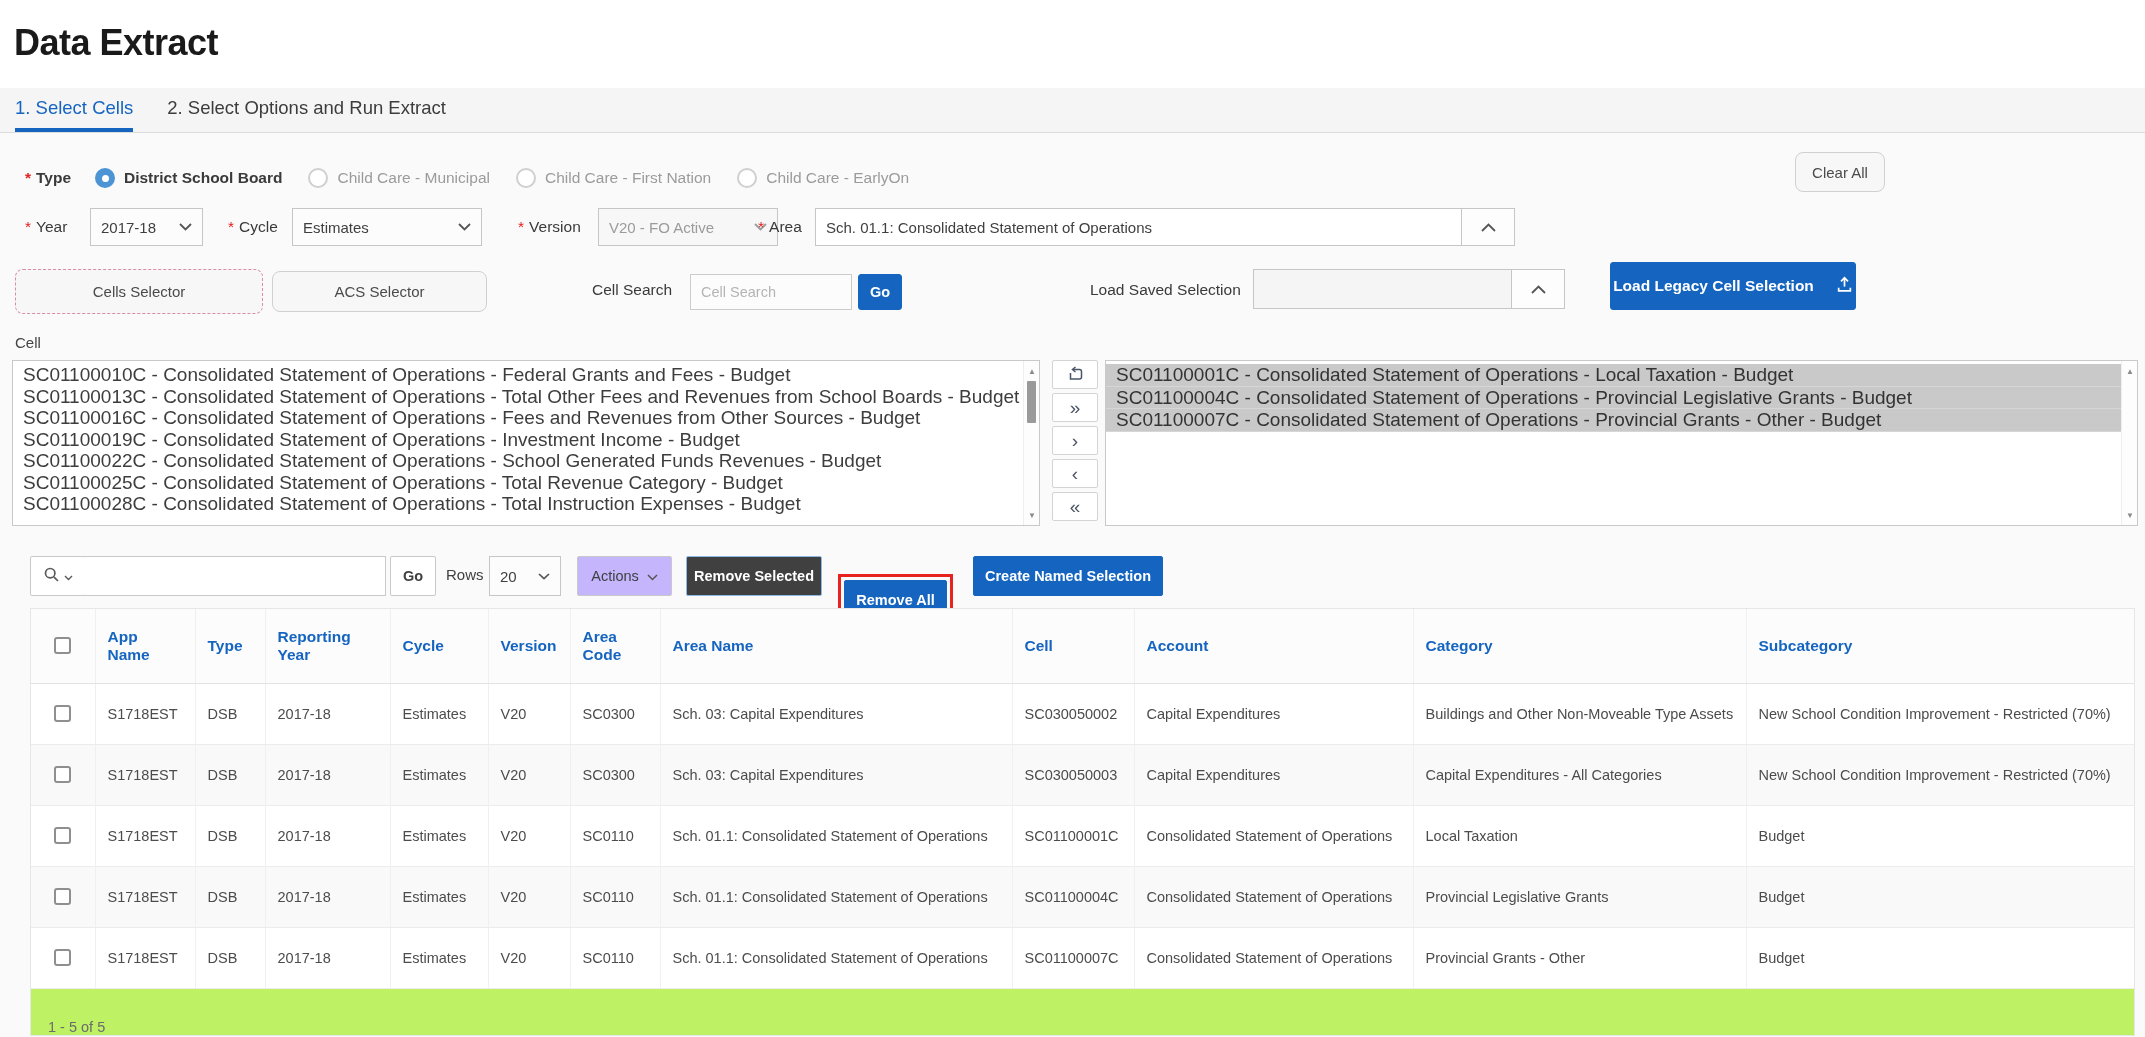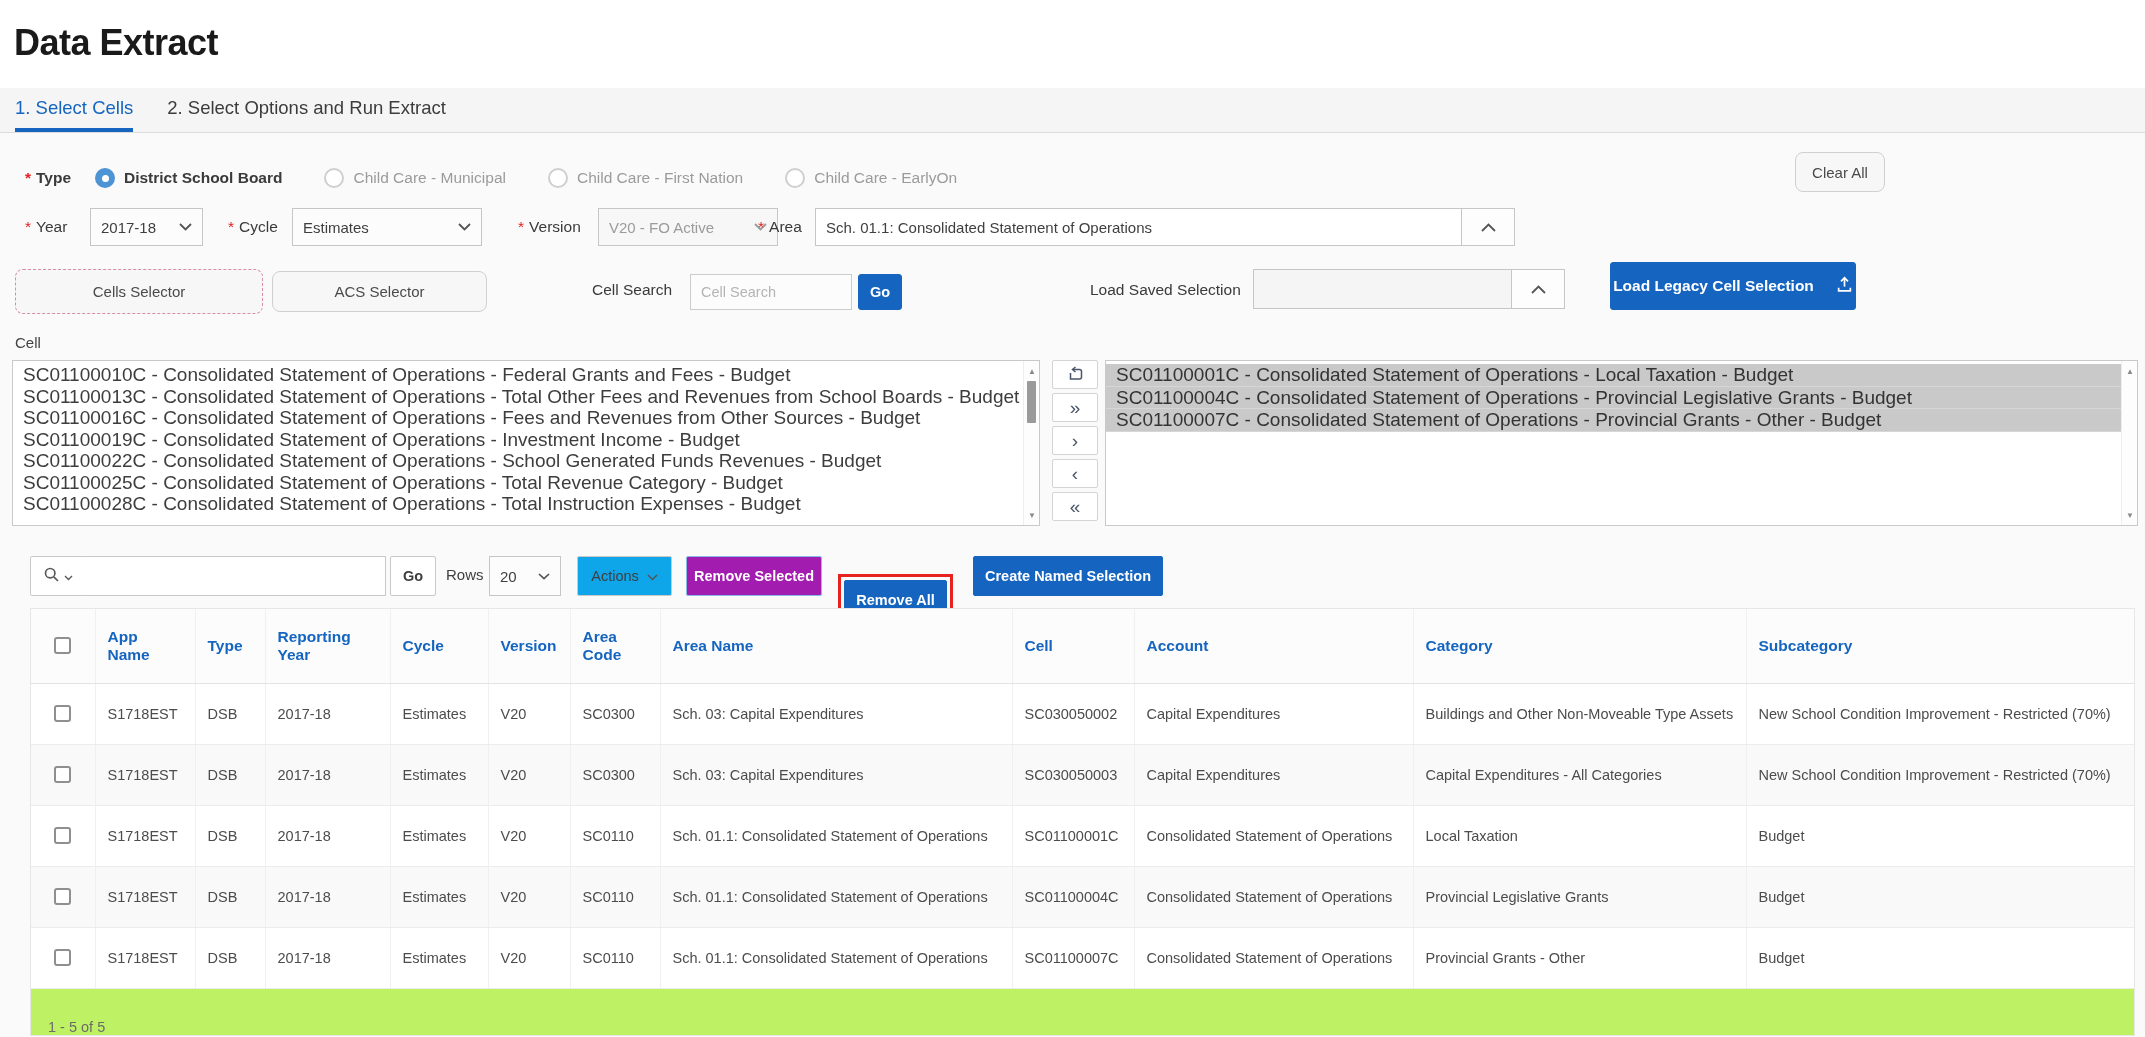--- a/index.html
+++ b/index.html
@@ -30,21 +30,21 @@
   .btn-blue { background:#1565c0; border:1px solid #1565c0; color:#fff; font-weight:700; font-size:14.5px;
               display:flex; align-items:center; justify-content:center; border-radius:3px; }
   .select { background:#fcfcfc; border:1px solid #c6c6c6; display:flex; align-items:center;
             justify-content:space-between; padding:0 10px; font-size:15px; color:#3f3f3f; }
   .select.disabled { color:#9b9b9b; background:#f7f7f7; }
   .chev svg, .chevup svg { display:block; }
 
   
   .type-row { left:25px; top:160px; height:36px; display:flex; align-items:center; }
   .type-label { display:flex; align-items:center; width:70px; font-weight:600; }
-  .radios { display:flex; align-items:center; gap:42px; }
+  .radios { display:flex; align-items:center; gap:26px; }
   .radio-item { display:flex; align-items:center; gap:9px; }
   .radio { width:20px; height:20px; border-radius:50%; border:2px solid #cfcfcf; background:#fff;
            display:flex; align-items:center; justify-content:center; }
   .radio.sel { background:#4d94d4; border-color:#4d94d4; }
   .radio.sel .dot { width:7px; height:7px; border-radius:50%; background:#fff; }
   .radio-text { font-size:15.5px; color:#9b9b9b; }
   .radio-item.sel .radio-text { color:#3a3a3a; font-weight:600; }
   .clear-all { left:1795px; top:152px; width:90px; height:40px; }
 
   
@@ -86,22 +86,22 @@
               display:flex; align-items:center; justify-content:center; color:#4a5568; font-size:19px; line-height:1; }
 
   
   .toolbar-y { top:556px; height:40px; }
   .search-iconbox { left:30px; width:56px; background:#fff; border:1px solid #c9c9c9; border-radius:2px 0 0 2px;
                     display:flex; align-items:center; justify-content:center; gap:5px; }
   .toolbar-input { left:85px; width:301px; border:1px solid #c9c9c9; border-left:none; background:#fff; }
   .toolbar-go { left:390px; width:46px; background:#fff; border:1px solid #c9c9c9; font-weight:700; color:#3f3f3f; }
   .rows-label { left:446px; top:566px; font-size:15px; color:#3f3f3f; }
   .rows-select { left:489px; width:72px; }
-  .actions-btn { left:577px; width:95px; background:#0ea5e9; border:1px solid #c9c9c9; gap:8px; }
-  .remove-selected { left:686px; width:136px; background:#a21caf; border-color:#8cbae8; }
+  .actions-btn { left:577px; width:95px; background:#c4b5fd; border:1px solid #c9c9c9; gap:8px; }
+  .remove-selected { left:686px; width:136px; background:#404040; border-color:#8cbae8; }
   .red-frame { left:838px; top:550px; width:115px; height:52px; border:3px solid #e8231f; padding:3px;
                display:flex; align-items:center; justify-content:center;margin-top:24px; }
   .remove-all { width:103px; height:40px; border-radius:2px; }
   .create-named { left:973px; width:190px; }
   .tbtn { height:40px; display:flex; align-items:center; justify-content:center; font-size:14.5px; border-radius:2px; }
 
   
   .table-wrap { left:30px; top:608px; width:2105px; background:#fff; border:1px solid #e6e6e6; }
   table { border-collapse:collapse; table-layout:fixed; width:2103px; }
   th, td { border-right:1px solid #f0f0f0; padding:8px 12px; text-align:left; vertical-align:middle; }

